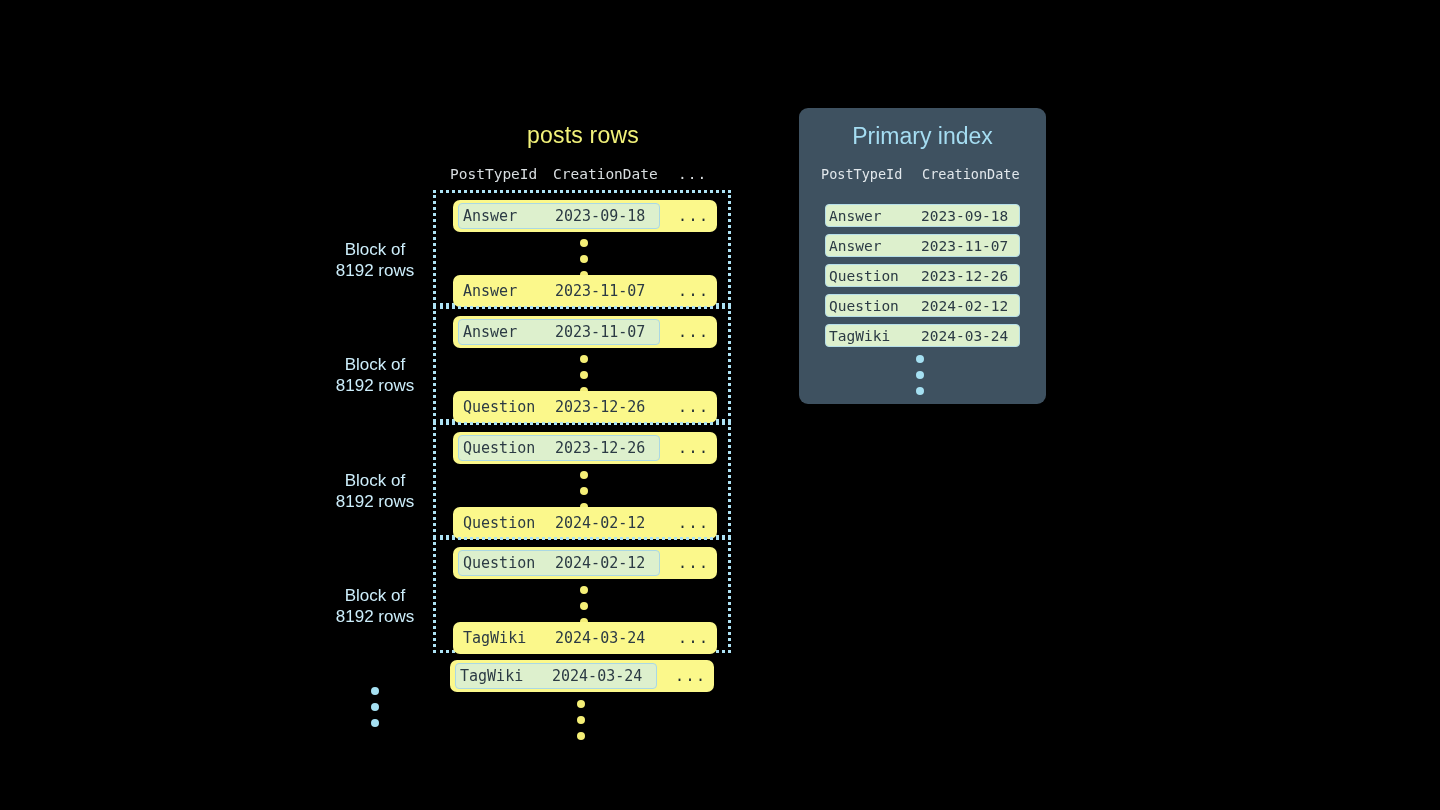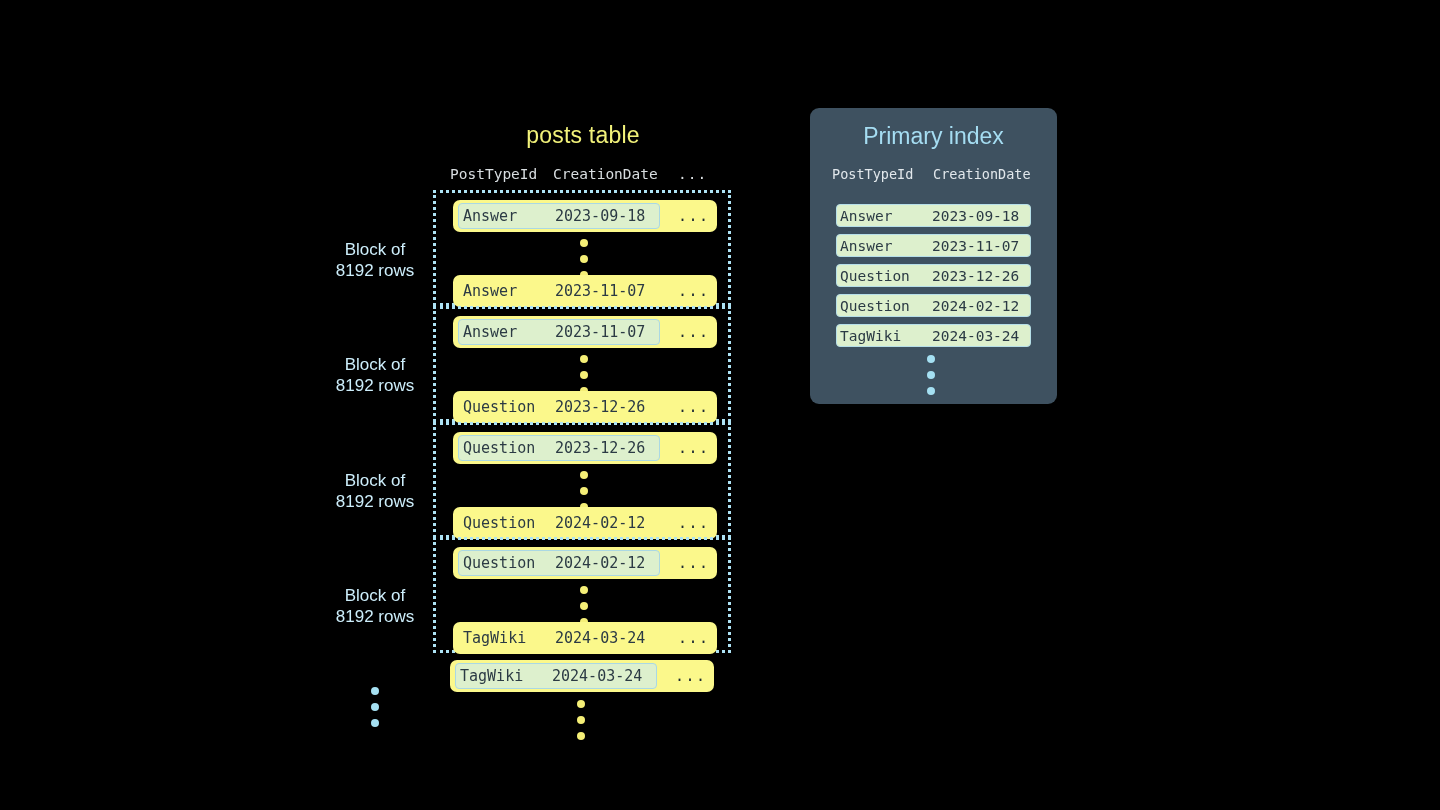--- a/index.html
+++ b/index.html
@@ -143,21 +143,20 @@
 
   
   #primary-index-panel {
     position: absolute;
     left: 799px;
     top: 108px;
     width: 247px;
     height: 296px;
     background: #3e5160;
     border-radius: 9px;
-    margin-left: 11px;
   }
   #primary-index-title {
     position: absolute;
     left: 0;
     top: 15px;
     width: 247px;
     text-align: center;
     font-size: 23px;
     color: #a5ddf2;
   }
@@ -201,21 +200,21 @@
   .idx-row .i-creation {
     display: inline-block;
     font-family: "DejaVu Sans Mono", "Liberation Mono", monospace;
     font-size: 14.5px;
     color: #2b3a44;
   }
 </style>
 </head>
 <body>
 
-<div id="posts-table-title">posts table</div>
+<div id="posts-table-title">posts rows</div>
 
 <div id="posts-header-row">
   <span class="h-posttype">PostTypeId</span>
   <span class="h-creation">CreationDate</span>
   <span class="h-ellipsis">...</span>
 </div>
 
 <div class="block-label" style="left:300px; top:239px;">
   <div>Block of</div>
   <div>8192 rows</div>

